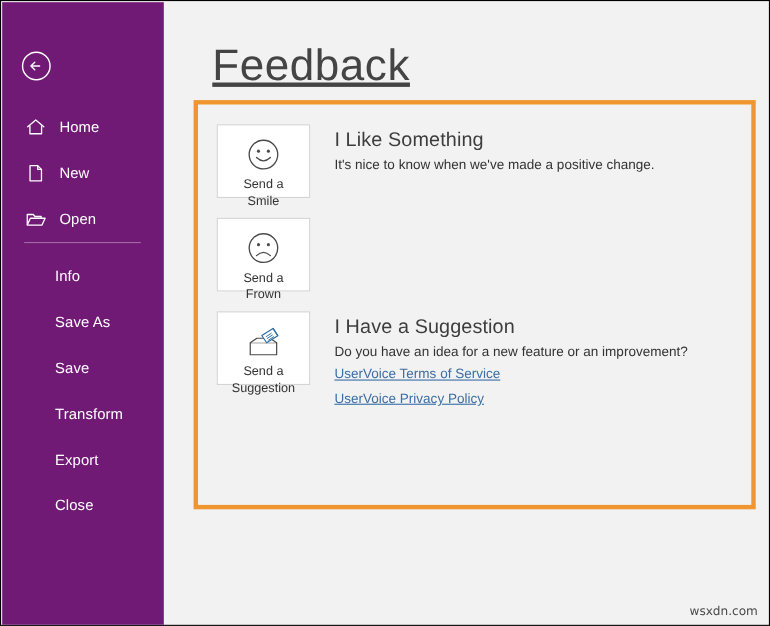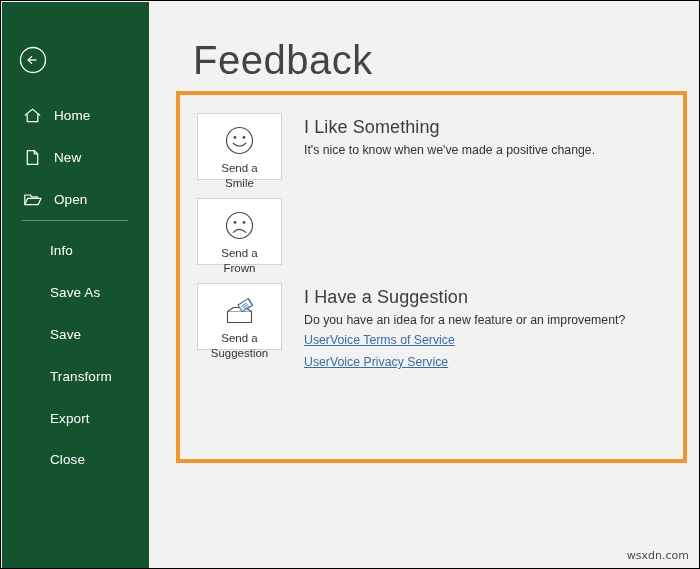--- a/index.html
+++ b/index.html
@@ -23,21 +23,21 @@
     overflow: hidden;
   }
 
   
   #sidebar {
     position: absolute;
     left: 1px;
     top: 1px;
     width: 147px;
     height: 567px;
-    background: #14532d;
+    background: #701a75;
     box-sizing: border-box;
   }
   #back-button {
     position: absolute;
     left: 17px;
     top: 44px;
     width: 28px;
     height: 28px;
     cursor: pointer;
   }
@@ -110,20 +110,21 @@
   }
   #page-title {
     position: absolute;
     left: 44px;
     top: 38px;
     font-size: 40px;
     font-weight: 300;
     color: #444444;
     letter-spacing: 0.5px;
     line-height: 1;
+    text-decoration: underline;
   }
 
   
   #highlight-box {
     position: absolute;
     left: 27px;
     top: 89px;
     width: 511px;
     height: 372px;
     border: 4px solid #f0952f;
@@ -330,21 +331,21 @@
               <path d="M25.2 3.6 L29.6 10.2" fill="none" stroke="#2f6fa8" stroke-width="1.1"></path>
               <path d="M19.0 11.0 L23.6 8.0 M20.0 12.6 L24.6 9.6 M21.1 14.2 L25.7 11.2" stroke="#2f6fa8" stroke-width="0.9" stroke-linecap="round"></path>
             </svg>
           </span>
           <span class="tile-label"><span>Send a</span><br><span>Suggestion</span></span>
         </div>
         <div class="card-text">
           <div class="card-title">I Have a Suggestion</div>
           <div class="card-desc">Do you have an idea for a new feature or an improvement?</div>
           <a class="card-link">UserVoice Terms of Service</a>
-          <a class="card-link">UserVoice Privacy Service</a>
+          <a class="card-link">UserVoice Privacy Policy</a>
         </div>
       </div>
 
     </div>
 
     <div id="watermark">wsxdn.com</div>
 
   </div>
 
 </div>

